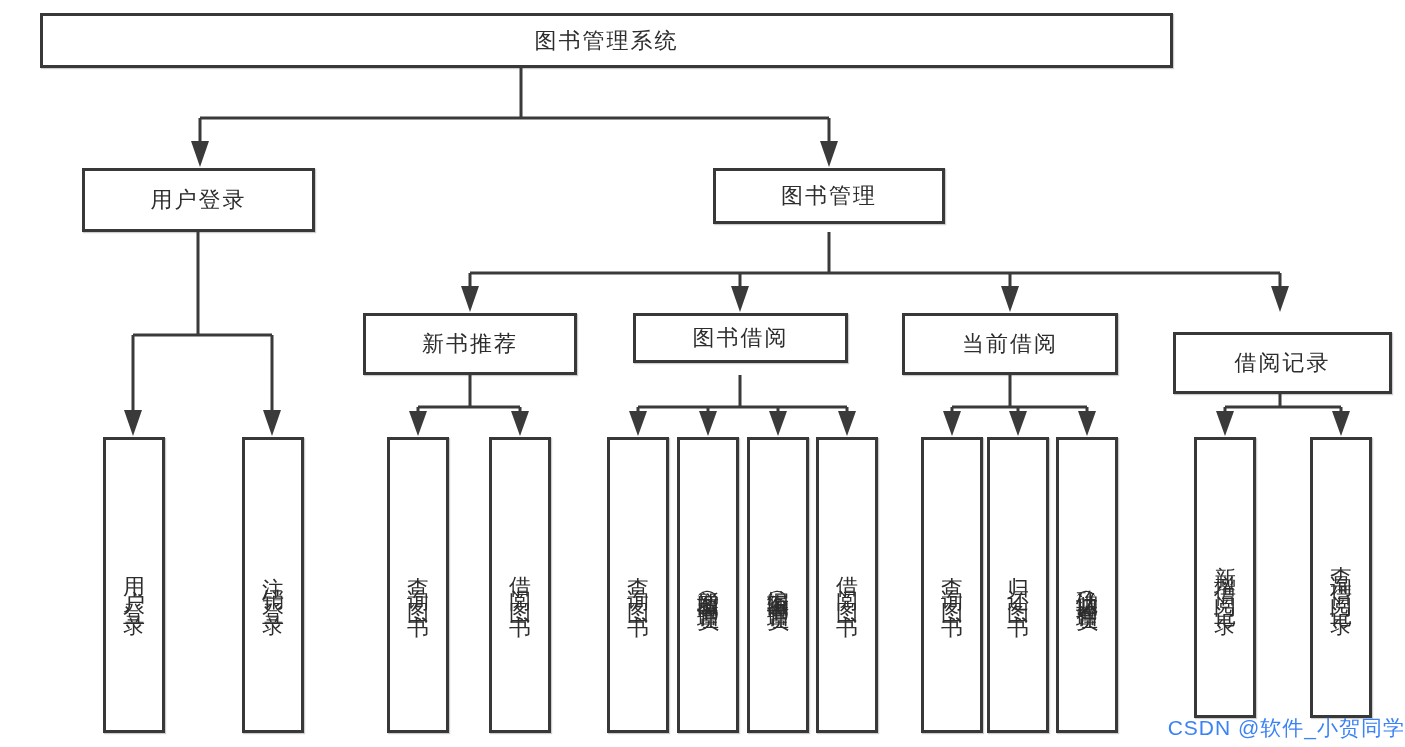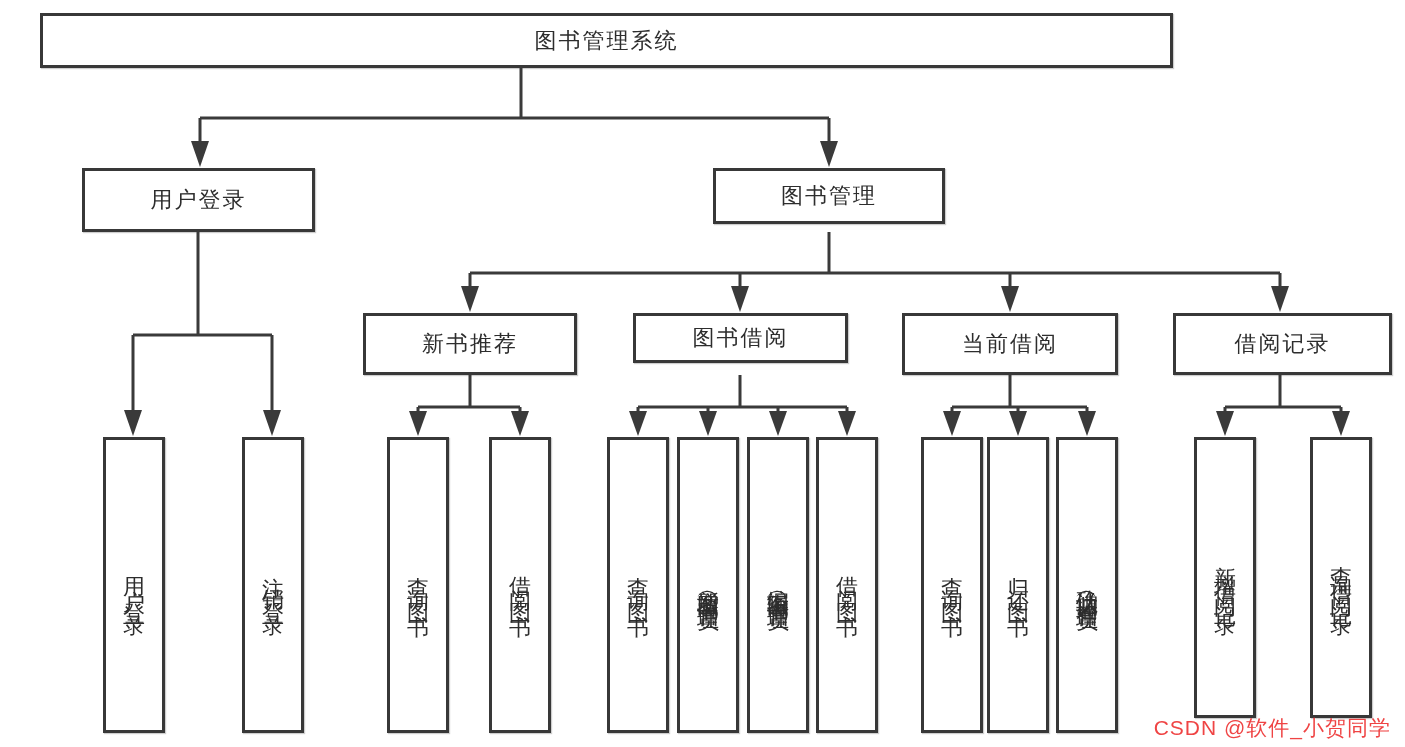--- a/index.html
+++ b/index.html
@@ -34,23 +34,23 @@
     text-orientation:mixed;
     font-size:22px;
     line-height:1;
     box-shadow:1px 1px 1px rgba(60,60,60,.25);
   }
   .leaf--s{letter-spacing:13px;}
   .leaf--m{letter-spacing:10px;}
   .leaf--l{letter-spacing:3px;}
   .watermark{
     position:absolute;
-    right:14px;bottom:5px;
+    right:0;bottom:5px;
     font-size:21px;
-    color:#ef4444;
+    color:#3b82f6;
     letter-spacing:1px;
     text-shadow:1px 1px 0 #ffffff;
     white-space:nowrap;
   }
 </style>
 </head>
 <body>
 
 <div class="stage">
 
@@ -105,21 +105,21 @@
   </svg>
 
   <div class="node" style="left:16px;top:13px;width:1133px;height:55px;margin-left:24px;">图书管理系统</div>
 
   <div class="node" style="left:82px;top:168px;width:233px;height:64px;">用户登录</div>
   <div class="node" style="left:713px;top:168px;width:232px;height:56px;">图书管理</div>
 
   <div class="node" style="left:363px;top:313px;width:214px;height:62px;">新书推荐</div>
   <div class="node" style="left:633px;top:313px;width:215px;height:50px;">图书借阅</div>
   <div class="node" style="left:902px;top:313px;width:216px;height:62px;text-align:center;">当前借阅</div>
-  <div class="node" style="left:1173px;top:313px;width:219px;height:62px;">借阅记录</div>
+  <div class="node" style="left:1173px;top:332px;width:219px;height:62px;">借阅记录</div>
 
   <div class="leaf leaf--s" style="left:103px;top:437px;width:62px;height:296px;">用户登录</div>
   <div class="leaf leaf--s" style="left:242px;top:437px;width:62px;height:296px;">注销登录</div>
 
   <div class="leaf leaf--s" style="left:387px;top:437px;width:62px;height:296px;">查询图书</div>
   <div class="leaf leaf--s" style="left:489px;top:437px;width:62px;height:296px;">借阅图书</div>
 
   <div class="leaf leaf--s" style="left:607px;top:437px;width:62px;height:296px;">查询图书</div>
   <div class="leaf leaf--l" style="left:677px;top:437px;width:62px;height:296px;">新增图书（管理员）</div>
   <div class="leaf leaf--l" style="left:747px;top:437px;width:62px;height:296px;">编辑图书（管理员）</div>

